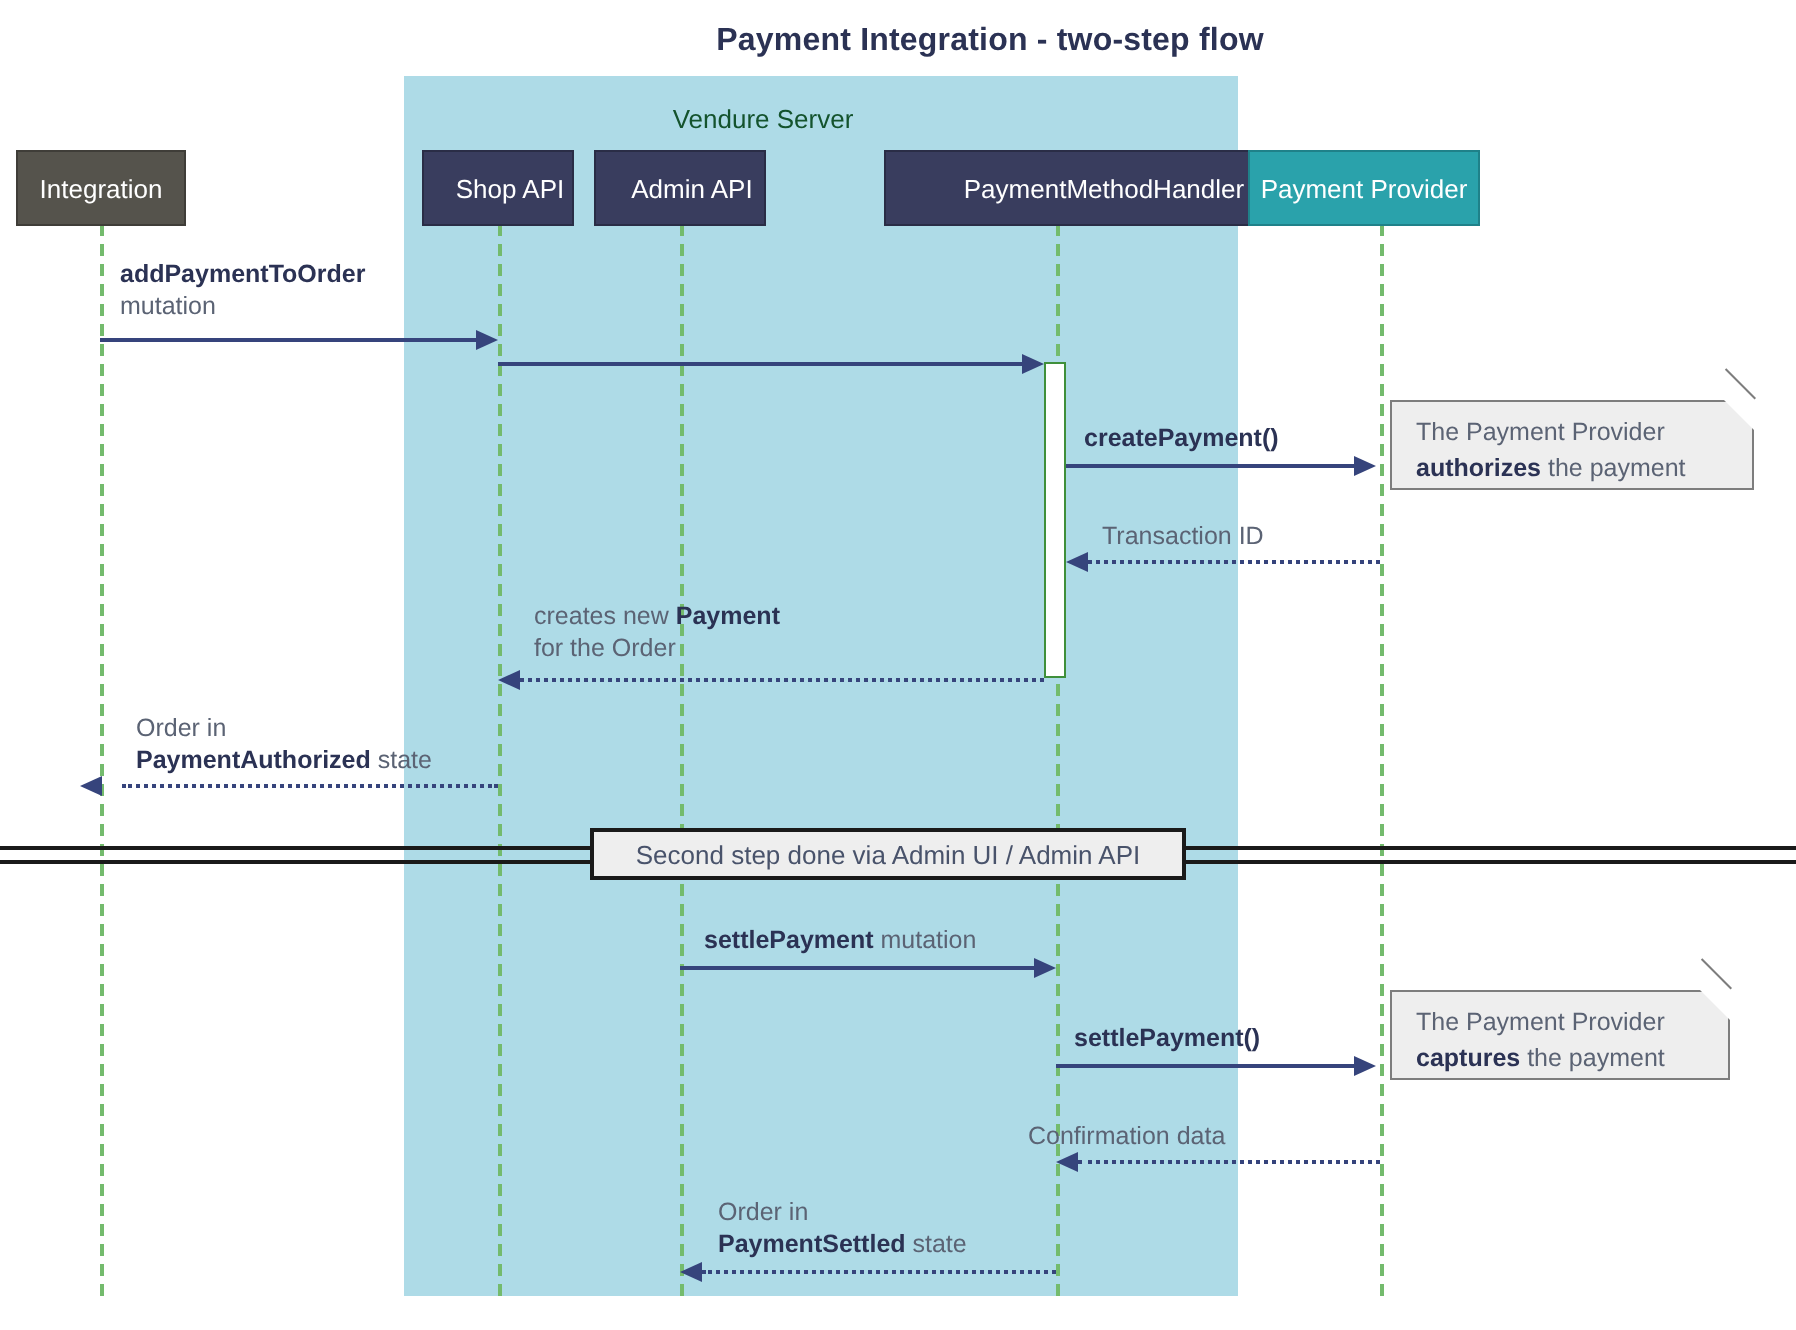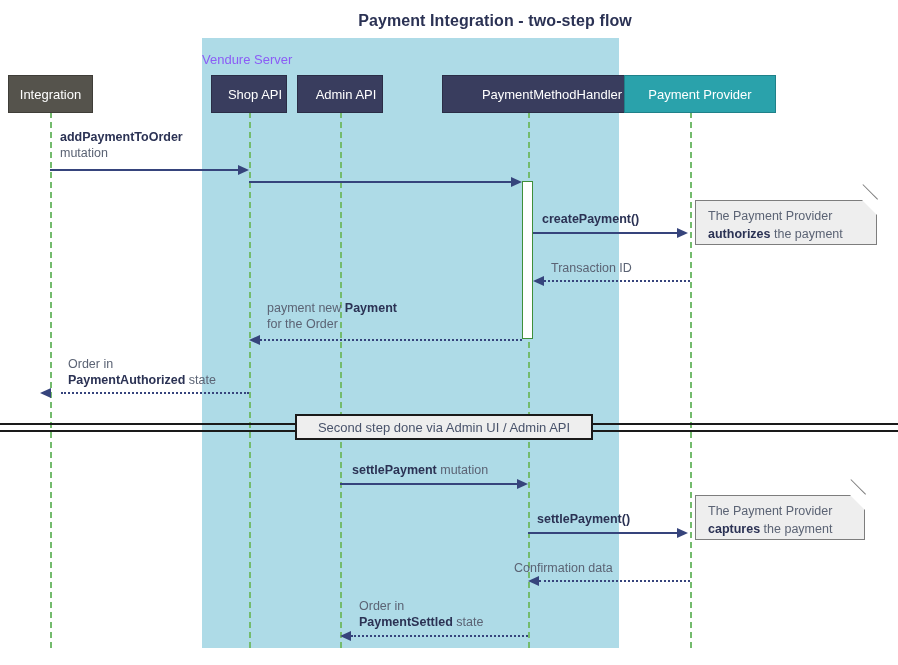--- a/index.html
+++ b/index.html
@@ -32,23 +32,23 @@
   }
 
   
   #group-box {
     left: 202px; top: 38px;
     width: 417px; height: 610px;
     background: #aedbe7;
   }
   #group-label {
     left: 202px; top: 52px; width: 359px;
-    text-align: left;
+    text-align: center;
     font-size: 13px;
-    color: #8b5cf6;
+    color: #14532d;
   }
 
   
   .lifeline {
     width: 0; border-left: 2px dashed #74bb6d;
     top: 112px; height: 536px;
   }
 
   
   .participant {
@@ -160,21 +160,21 @@
   </div>
   <div class="abs participant p-dark" style="left:211px;width:76px">
     <span>Shop API</span>
   </div>
   <div class="abs participant p-dark" style="left:297px;width:86px">
     <span>Admin API</span>
   </div>
   <div class="abs participant p-dark" style="left:442px;width:208px">
     <span>PaymentMethodHandler</span>
   </div>
-  <div class="abs participant p-provider" style="left:624px;width:152px">
+  <div class="abs participant p-provider" style="left:624px;width:116px">
     <span>Payment Provider</span>
   </div>
 
   <div class="abs activation" style="left:522px;top:181px;height:158px"></div>
 
   <div class="abs msg-label" style="left:60px;top:129px">
     <div><b>addPaymentToOrder</b></div>
     <div><span>mutation</span></div>
   </div>
   <div class="abs msg-line" style="left:50px;top:169px;width:188px"></div>
@@ -203,21 +203,21 @@
   </div>
 
   <div class="abs msg-label" style="left:551px;top:260px">
     <span>Transaction ID</span>
   </div>
   <div class="abs msg-line dotted" style="left:544px;top:280px;width:146px"></div>
   <div class="abs arrow-head left" style="left:533px;top:276px"></div>
 
   <div class="abs msg-label" style="left:267px;top:300px">
     <div>
-      <span>payment new </span><b>Payment</b>
+      <span>creates new </span><b>Payment</b>
     </div>
     <div>for the Order</div>
   </div>
   <div class="abs msg-line dotted" style="left:260px;top:339px;width:262px"></div>
   <div class="abs arrow-head left" style="left:249px;top:335px"></div>
 
   <div class="abs msg-label" style="left:68px;top:356px">
     <div>Order in</div>
     <div>
       <b>PaymentAuthorized</b><span> state</span>

